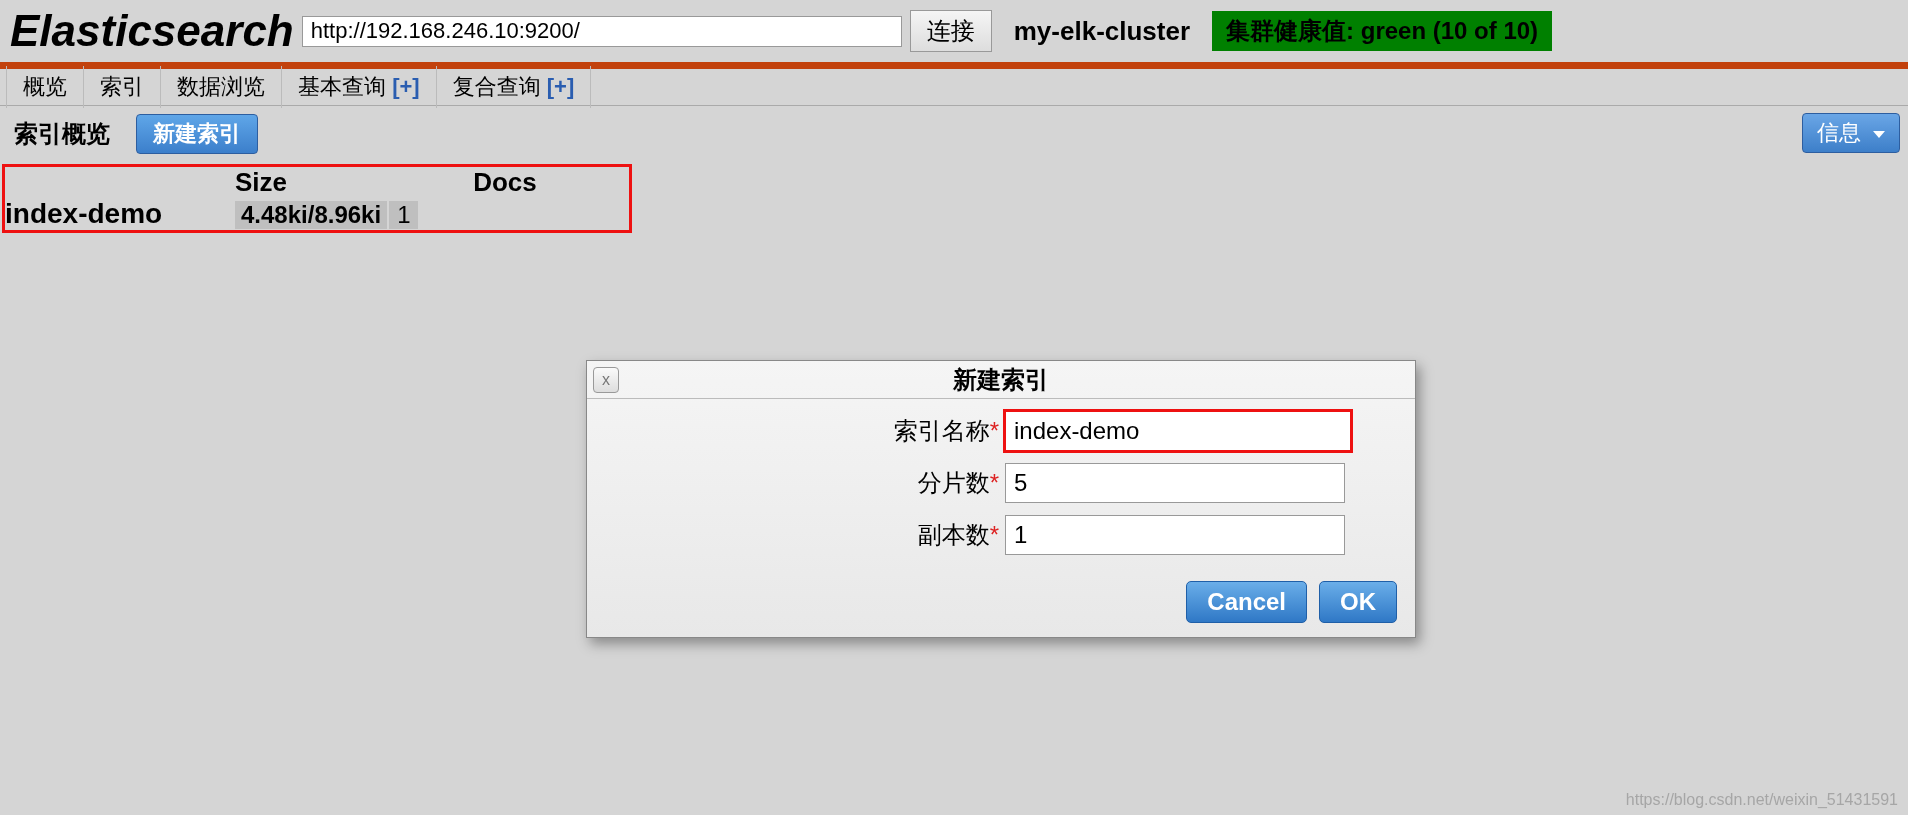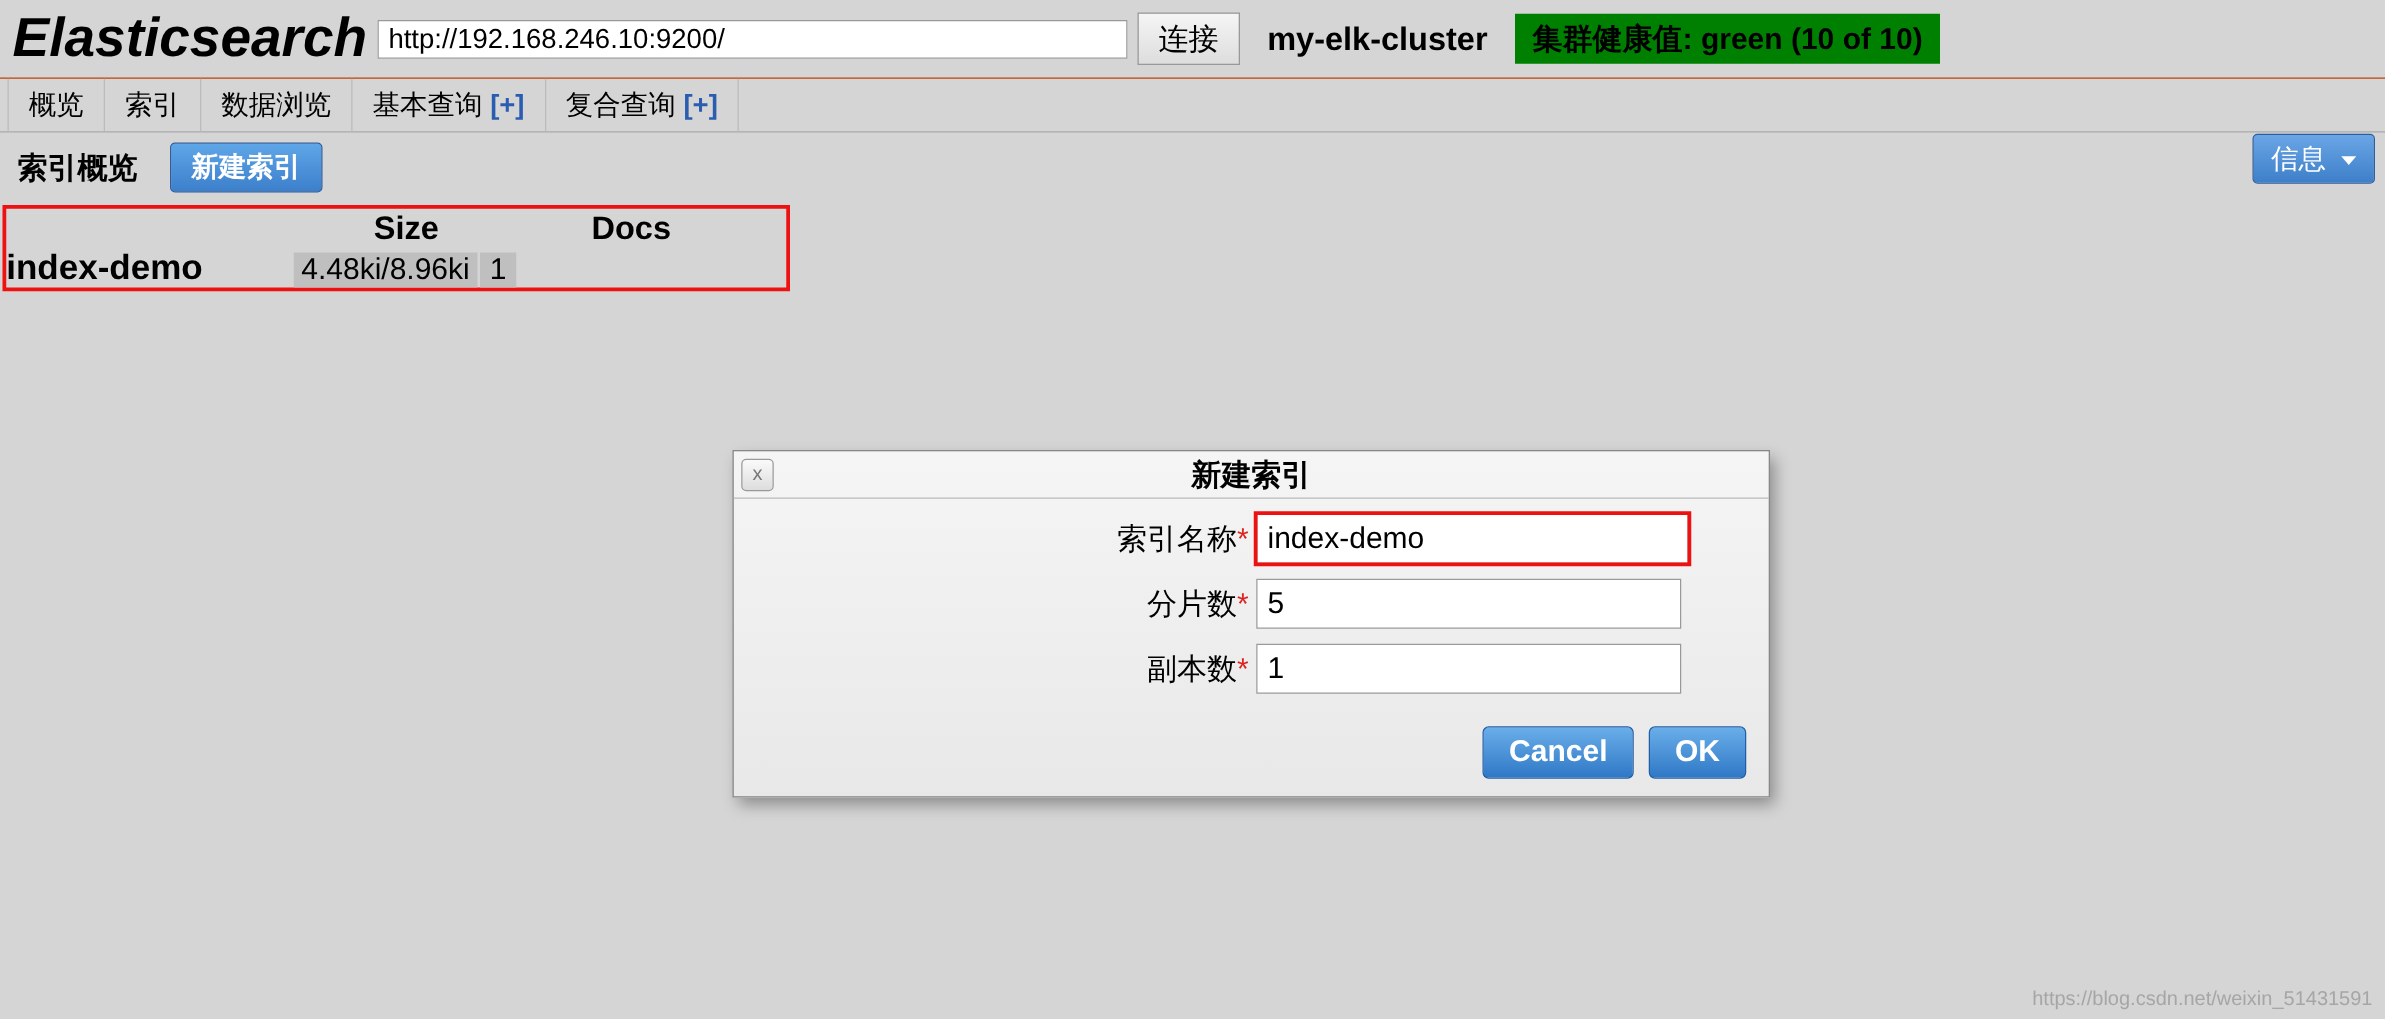--- a/index.html
+++ b/index.html
@@ -49,21 +49,21 @@
     background: #008000;
     color: #000;
     font-size: 24px;
     font-weight: bold;
     padding: 4px 14px;
     margin-left: 14px;
   }
   .tabs-bar {
     display: flex;
     align-items: center;
-    border-top: 1px solid #c2410c;
+    border-top: 7px solid #c2410c;
     border-bottom: 1px solid #aaa;
     background: #d5d5d5;
     padding: 0 6px;
     height: 44px;
     position: relative;
   }
   .tab {
     padding: 6px 16px;
     font-size: 22px;
     border-right: 1px solid #bbb;
@@ -120,29 +120,29 @@
     border: 3px solid #e11;
     width: 630px;
     background: #d5d5d5;
   }
   .index-headers {
     display: flex;
     font-size: 26px;
     font-weight: bold;
   }
   .col-name { width: 230px; }
-  .col-size { width: 180px; text-align: center; }
+  .col-size { width: 180px; }
   .col-docs { width: 180px; text-align: center; }
   .index-row {
     display: flex;
     font-size: 24px;
     align-items: baseline;
   }
   .row-name { width: 230px; font-weight: bold; font-size: 28px; }
-  .row-size { background:#bfbfbf; padding:0 6px; }
+  .row-size { background:#bfbfbf; padding:0 6px;font-weight:bold; }
   .row-docs { background:#bfbfbf; padding:0 8px; margin-left:2px; }
 
   
   .dialog {
     position: absolute;
     left: 586px;
     top: 360px;
     width: 830px;
     background: linear-gradient(#f5f5f5,#e8e8e8);
     border: 1px solid #888;

